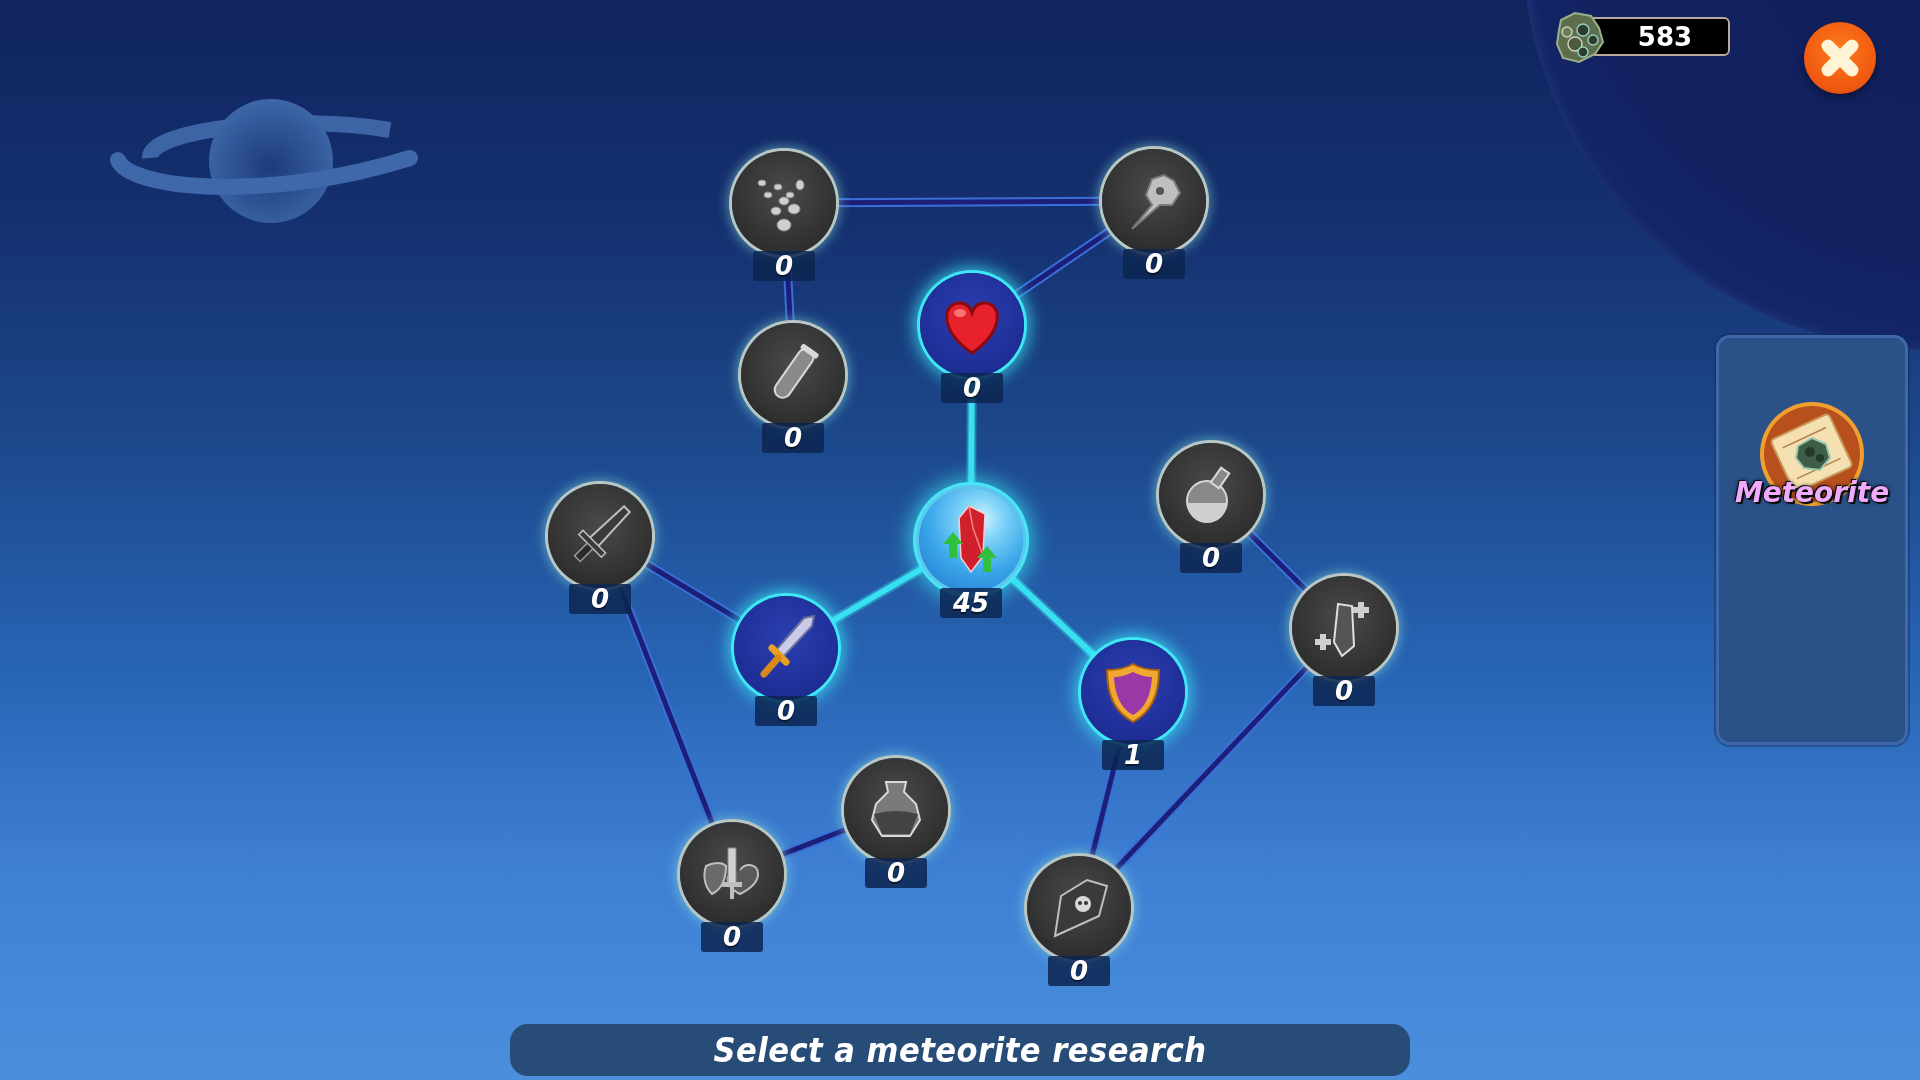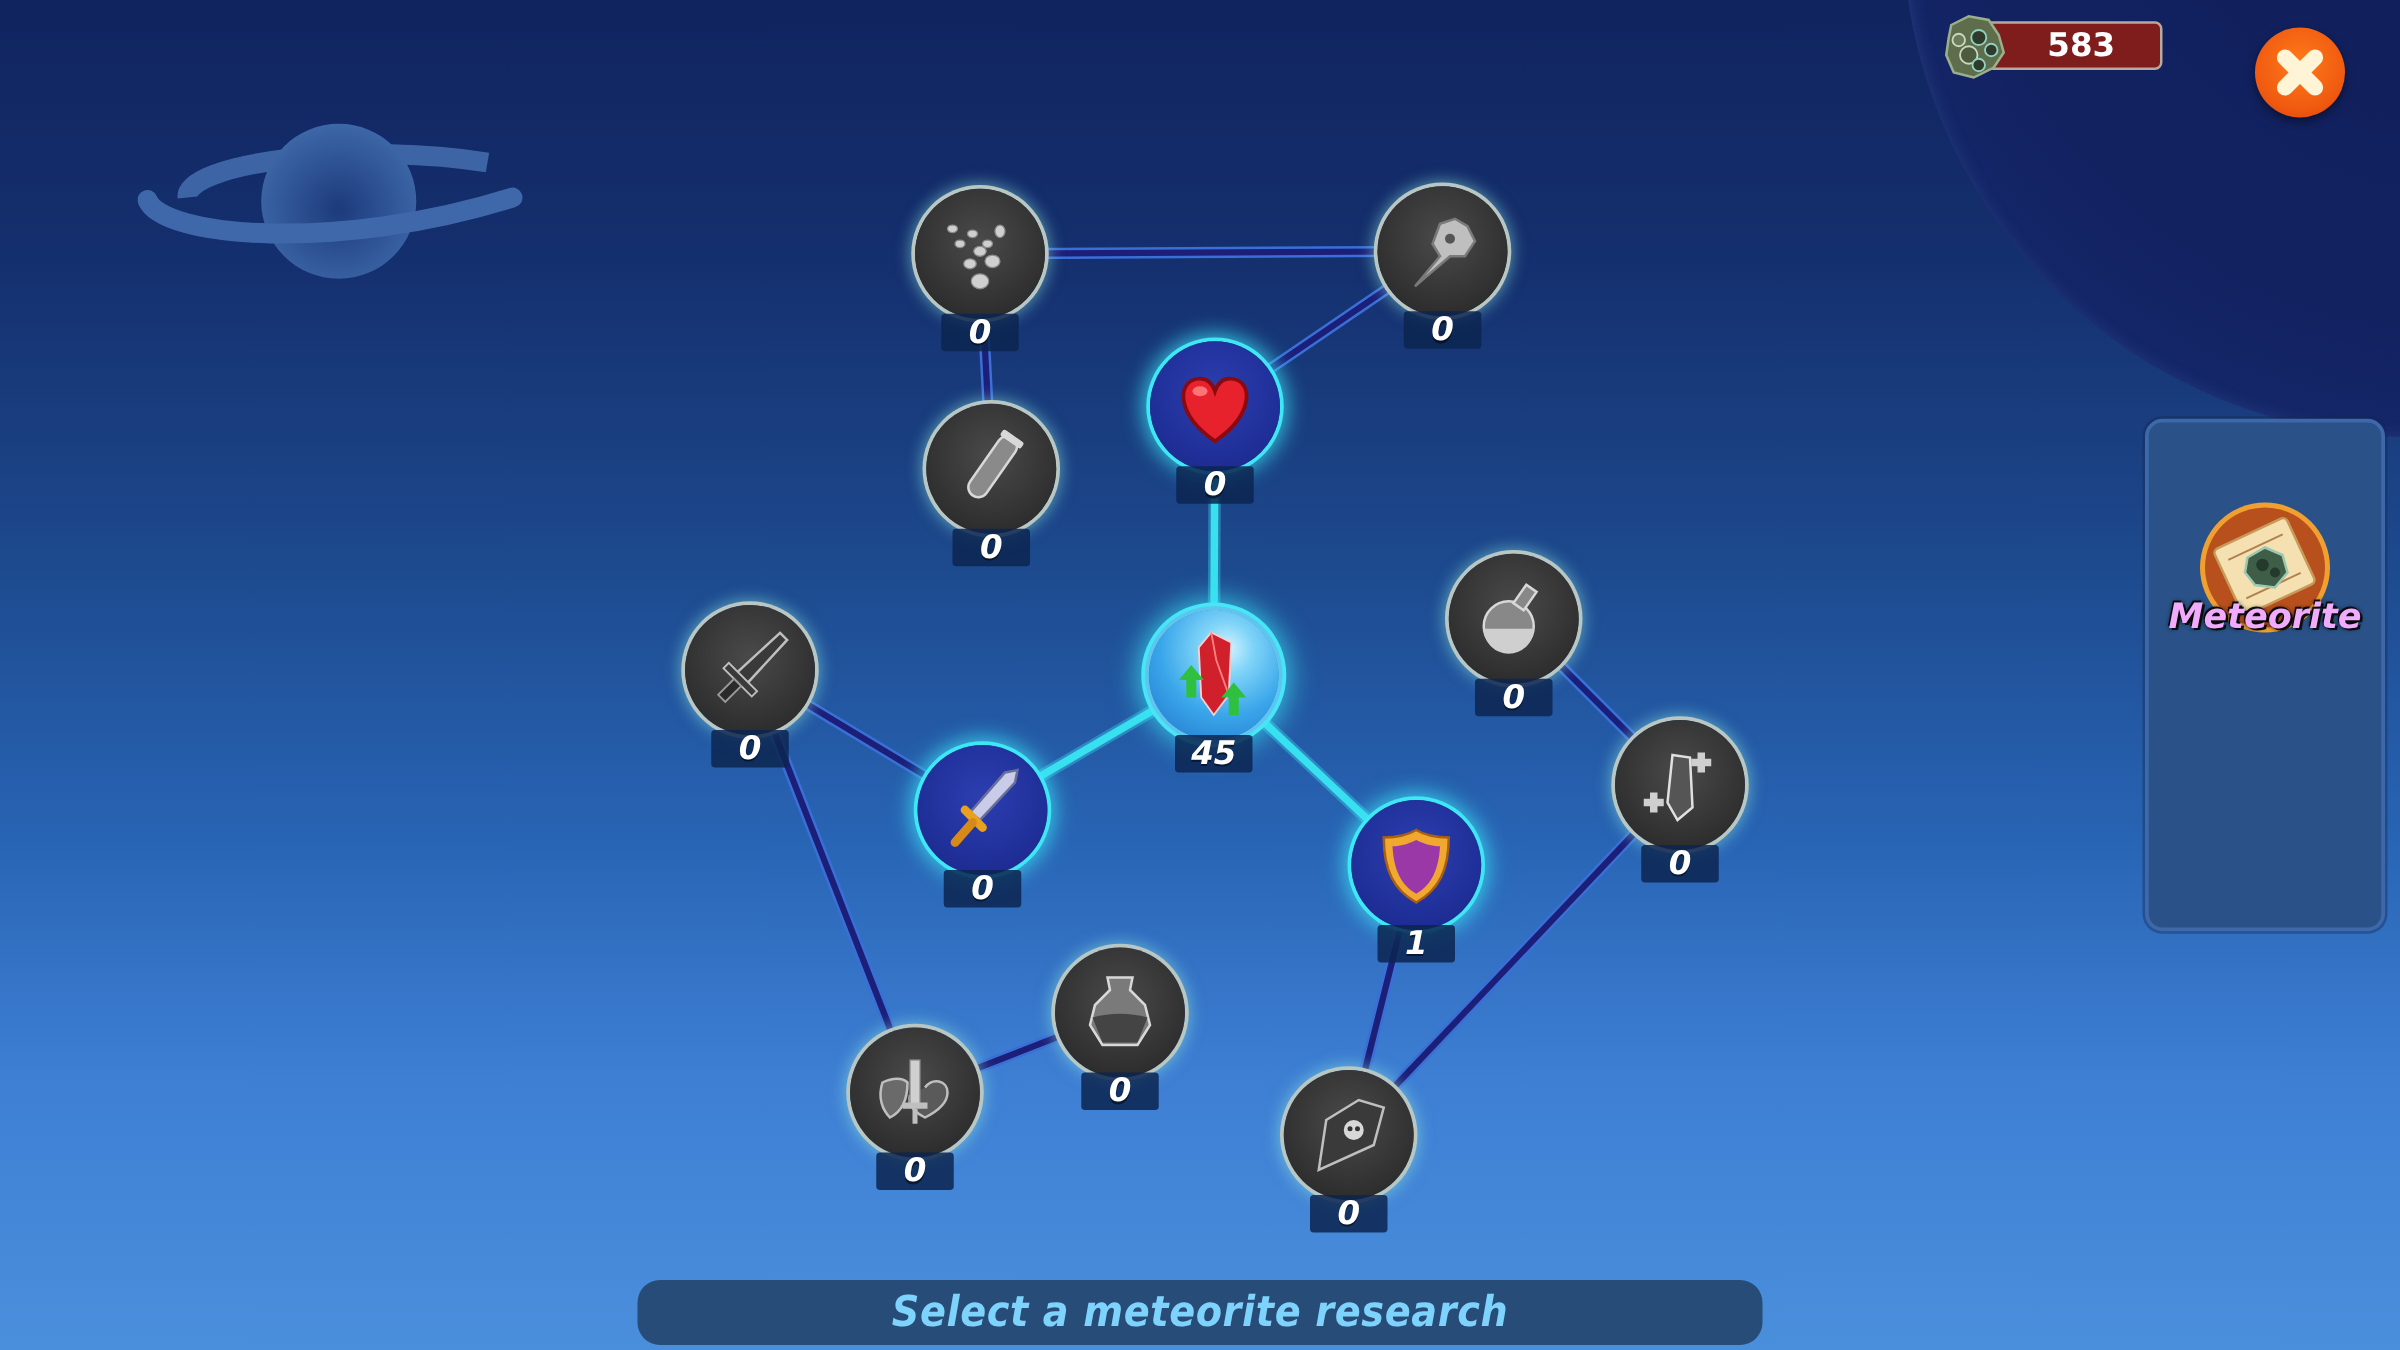--- a/index.html
+++ b/index.html
@@ -32,21 +32,21 @@
     .node svg { position:absolute; left:0; top:0; width:104px; height:104px; }
     .lvl {
       position:absolute; width:62px; height:30px; margin-left:-31px; border-radius:3px;
       background: rgba(12,36,80,0.85);
       color:#fff; font-family:"DejaVu Sans", sans-serif; font-weight:bold; font-style:italic;
       font-size:26px; line-height:30px; text-align:center;
       text-shadow: 0 2px 0 rgba(0,0,0,0.5);
     }
     .currency {
       position:absolute; left:1580px; top:17px; width:150px; height:39px; border-radius:6px;
-      background:#7f1d1d; border:2px solid #b8a89e; box-sizing:border-box;
+      background:#000000; border:2px solid #b8a89e; box-sizing:border-box;
     }
     .currency .value {
       position:absolute; left:0; right:0; top:0; text-align:center; padding-left:20px;
       color:#fff; font-weight:bold; font-size:26px; line-height:36px;
     }
     .rock-icon { position:absolute; left:1553px; top:10px; width:52px; height:56px; }
     .close-btn {
       position:absolute; left:1804px; top:22px; width:72px; height:72px; border-radius:50%;
       background: radial-gradient(circle at 50% 40%, #ff7a1a 0%, #f05a10 65%, #d8400c 100%);
       box-shadow: 0 3px 8px rgba(0,0,0,0.45); cursor:pointer;
@@ -62,21 +62,21 @@
     .tab .tab-label {
       position:absolute; left:0; right:0; top:76px; text-align:center; color:#f0abfc;
       font-weight:bold; font-style:italic; font-size:28px;
       text-shadow: 0 0 4px #000, 2px 2px 0 #111, -1px -1px 0 #111;
     }
     .bottom-bar {
       position:absolute; left:510px; top:1024px; width:900px; height:52px; border-radius:18px;
       background:#284c78;
     }
     .bottom-bar .msg {
-      text-align:center; color:#7dd3fc; font-weight:bold; font-style:italic; font-size:34px; line-height:52px;
+      text-align:center; color:#ffffff; font-weight:bold; font-style:italic; font-size:34px; line-height:52px;
       font-family:"DejaVu Sans Condensed", "DejaVu Sans", sans-serif; letter-spacing:0.5px;
     }
   </style>
 </head>
 <body>
 
 <svg class="saturn" viewBox="0 0 320 150">
   <defs>
     <radialGradient id="satBody" cx="50%" cy="55%" r="55%">
       <stop offset="0%" stop-color="#1c3a7c"></stop>

